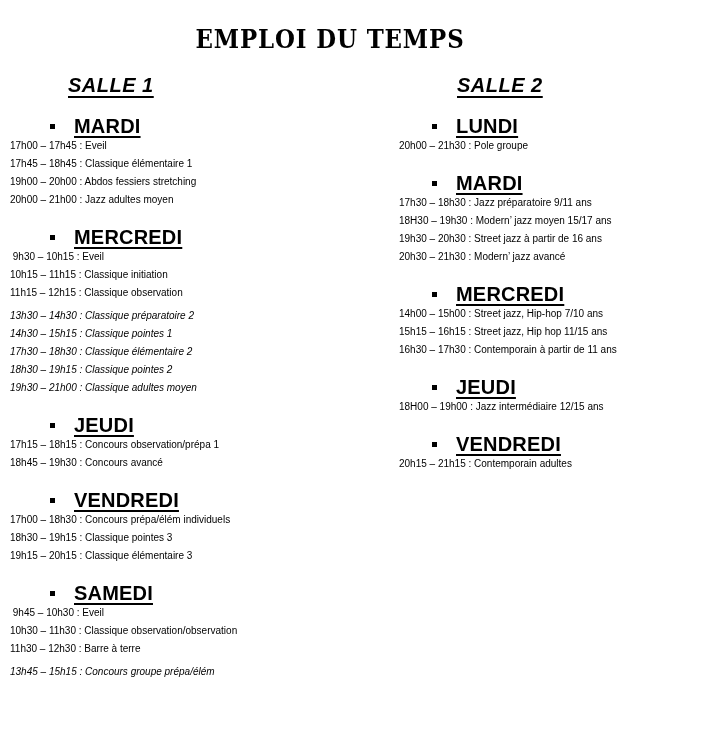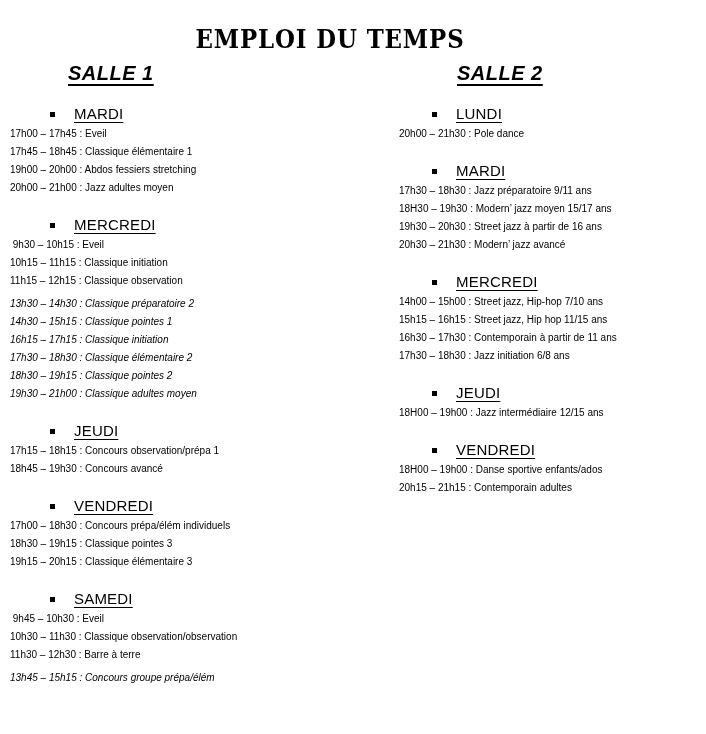--- a/index.html
+++ b/index.html
@@ -26,21 +26,21 @@
     font-weight: 700;
     font-size: 26px;
     line-height: 26px;
     letter-spacing: 1px;
     transform: scaleX(0.88);
     transform-origin: center;
     white-space: nowrap;
   }
   .column {
     position: absolute;
-    top: 60px;
+    top: 72px;
   }
   #col-0 { left: 10px;  width: 370px; }
   #col-1 { left: 399px; width: 305px; }
   .salle-title {
     margin: 0 0 0 58px;
     font-size: 20px;
     line-height: 26px;
     font-weight: 700;
     font-style: italic;
     text-decoration: underline;
@@ -57,22 +57,22 @@
   #col-1 .day-header { margin-left: 33px; text-align: center; }
   .bullet {
     width: 5px;
     height: 5px;
     background: #000000;
     display: inline-block;
     margin-right: 19px;
     flex: 0 0 auto;
   }
   .day-name {
-    font-weight: 400;
-    font-size: 15px;
+    font-weight: 700;
+    font-size: 20px;
     text-decoration: underline;
     text-underline-offset: 3px;
     letter-spacing: 0.2px;
   }
   .block { margin-top: 2px; }
   .block + .block { margin-top: 5px; font-style: italic; }
   .item {
     font-size: 10px;
     line-height: 18px;
     white-space: pre;
@@ -103,21 +103,20 @@
         <span class="day-name">MERCREDI</span>
       </div>
       <div class="block">
         <div class="item"> 9h30 – 10h15 : Eveil</div>
         <div class="item">10h15 – 11h15 : Classique initiation</div>
         <div class="item">11h15 – 12h15 : Classique observation</div>
       </div>
       <div class="block">
         <div class="item">13h30 – 14h30 : Classique préparatoire 2</div>
         <div class="item">14h30 – 15h15 : Classique pointes 1</div>
-        <div class="item">16h15 – 17h15 : Classique initiation</div>
         <div class="item">17h30 – 18h30 : Classique élémentaire 2</div>
         <div class="item">18h30 – 19h15 : Classique pointes 2</div>
         <div class="item">19h30 – 21h00 : Classique adultes moyen</div>
       </div>
     </section>
     <section class="day-section">
       <div class="day-header">
         <span class="bullet"></span>
         <span class="day-name">JEUDI</span>
       </div>
@@ -154,21 +153,21 @@
   </div>
 
 <div class="column" id="col-1">
   <h2 class="salle-title">SALLE 2</h2>
 <section class="day-section">
       <div class="day-header">
         <span class="bullet"></span>
         <span class="day-name">LUNDI</span>
       </div>
       <div class="block">
-        <div class="item">20h00 – 21h30 : Pole dance</div>
+        <div class="item">20h00 – 21h30 : Pole groupe</div>
       </div>
     </section>
     <section class="day-section">
       <div class="day-header">
         <span class="bullet"></span>
         <span class="day-name">MARDI</span>
       </div>
       <div class="block">
         <div class="item">17h30 – 18h30 : Jazz préparatoire 9/11 ans</div>
         <div class="item">18H30 – 19h30 : Modern’ jazz moyen 15/17 ans</div>
@@ -178,35 +177,33 @@
     </section>
     <section class="day-section">
       <div class="day-header">
         <span class="bullet"></span>
         <span class="day-name">MERCREDI</span>
       </div>
       <div class="block">
         <div class="item">14h00 – 15h00 : Street jazz, Hip-hop 7/10 ans</div>
         <div class="item">15h15 – 16h15 : Street jazz, Hip hop 11/15 ans</div>
         <div class="item">16h30 – 17h30 : Contemporain à partir de 11 ans</div>
-        <div class="item">17h30 – 18h30 : Jazz initiation 6/8 ans</div>
       </div>
     </section>
     <section class="day-section">
       <div class="day-header">
         <span class="bullet"></span>
         <span class="day-name">JEUDI</span>
       </div>
       <div class="block">
         <div class="item">18H00 – 19h00 : Jazz intermédiaire 12/15 ans</div>
       </div>
     </section>
     <section class="day-section">
       <div class="day-header">
         <span class="bullet"></span>
         <span class="day-name">VENDREDI</span>
       </div>
       <div class="block">
-        <div class="item">18H00 – 19h00 : Danse sportive enfants/ados</div>
         <div class="item">20h15 – 21h15 : Contemporain adultes</div>
       </div>
     </section>
   </div>
 
 </body></html>

